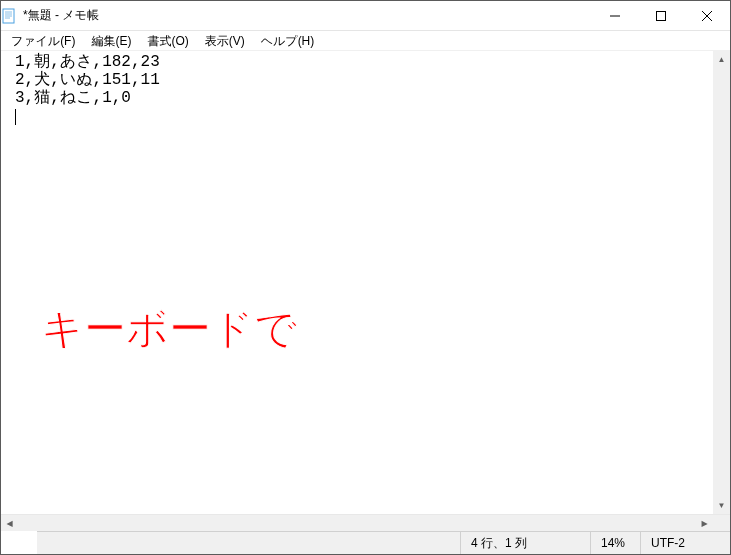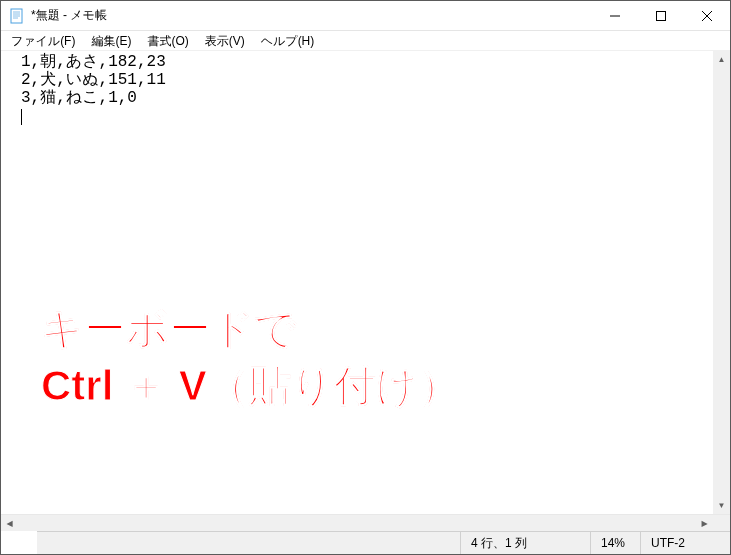--- a/index.html
+++ b/index.html
@@ -12,21 +12,21 @@
   overflow: hidden;
   border: 1px solid #5a5a5a;
   display: flex;
   flex-direction: column;
 }
 .titlebar {
   height: 30px;
   background: #fff;
   display: flex;
   align-items: center;
-  padding-left: 8px;
+  padding-left: 0;
   border-bottom: 1px solid #e5e5e5;
 }
 .titlebar-icon {
   width: 16px; height: 16px;
   margin-right: 6px;
   display: inline-flex;
   align-items: center; justify-content: center;
 }
 .title-text { flex: 1; font-size: 12px; color: #000; }
 .win-controls { display: flex; height: 100%; }
@@ -48,21 +48,21 @@
   cursor: default;
 }
 .editor-wrap {
   flex: 1;
   position: relative;
   display: flex;
   overflow: hidden;
 }
 .editor {
   flex: 1;
-  padding: 2px 20px;
+  padding: 2px 14px;
   font-family: "MS Gothic", "Courier New", monospace;
   font-size: 16px;
   line-height: 18px;
   white-space: pre;
   color: #000;
   overflow: hidden;
   position: relative;
 }
 .cursor {
   display: inline-block;
@@ -105,21 +105,21 @@
   padding: 0 10px;
   display: flex; align-items: center;
   white-space: nowrap;
 }
 .status-spacer { flex: 1; }
 .annotation {
   position: absolute;
   left: 40px;
   top: 250px;
   font-size: 42px;
-  font-weight: bold;
+  font-weight: normal;
   color: #ff0000;
   -webkit-text-stroke: 1px #fff;
   text-shadow:
     -2px -2px 0 #fff, 2px -2px 0 #fff,
     -2px 2px 0 #fff, 2px 2px 0 #fff,
     -2px 0 0 #fff, 2px 0 0 #fff,
     0 -2px 0 #fff, 0 2px 0 #fff;
   line-height: 1.35;
   font-family: "Meiryo", sans-serif;
   pointer-events: none;
@@ -172,21 +172,20 @@
 <span>2,犬,いぬ,151,11</span>
 <span>3,猫,ねこ,1,0</span>
 <span class="cursor"></span></div>
   <div class="vscroll">
     <div class="scroll-btn">▲</div>
     <div class="scroll-track"></div>
     <div class="scroll-btn">▼</div>
   </div>
   <div class="annotation">
     <div>キーボードで</div>
-    <div>Ctrl ＋ V（貼り付け）</div>
   </div>
 </div>
 
 <div class="hscroll-row">
   <div class="hscroll">
     <div class="scroll-btn">◀</div>
     <div class="scroll-track"></div>
     <div class="scroll-btn">▶</div>
   </div>
   <div class="corner"></div>

